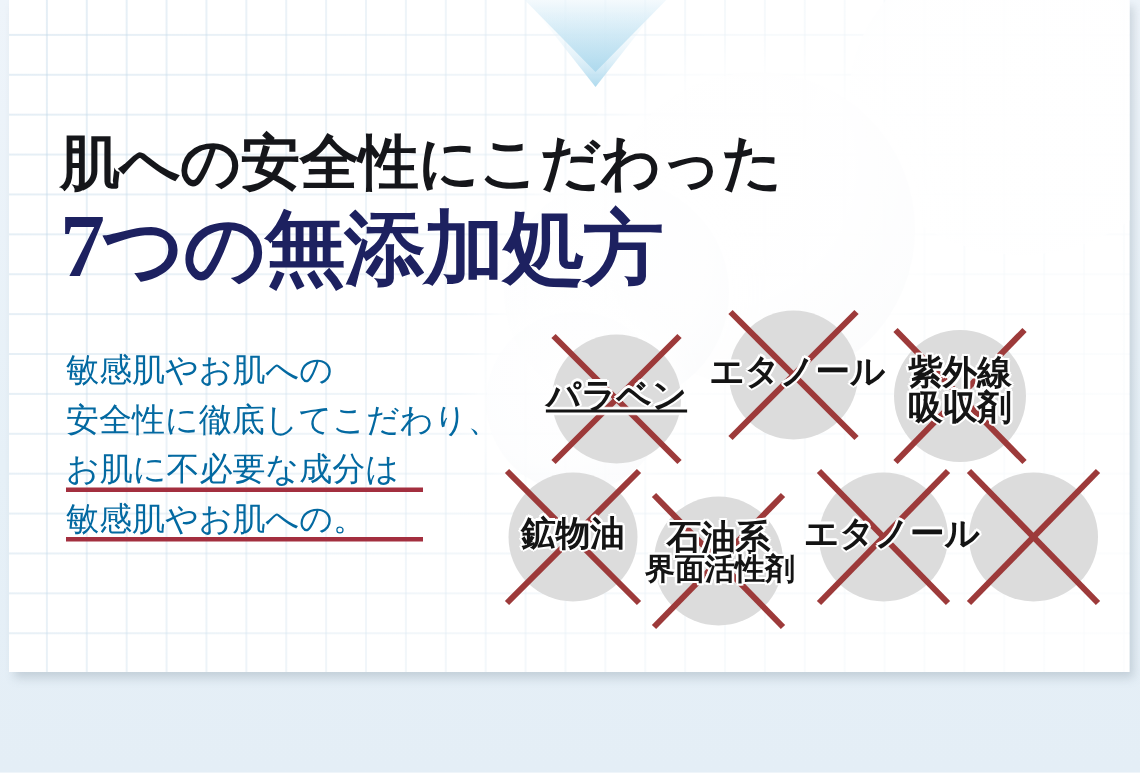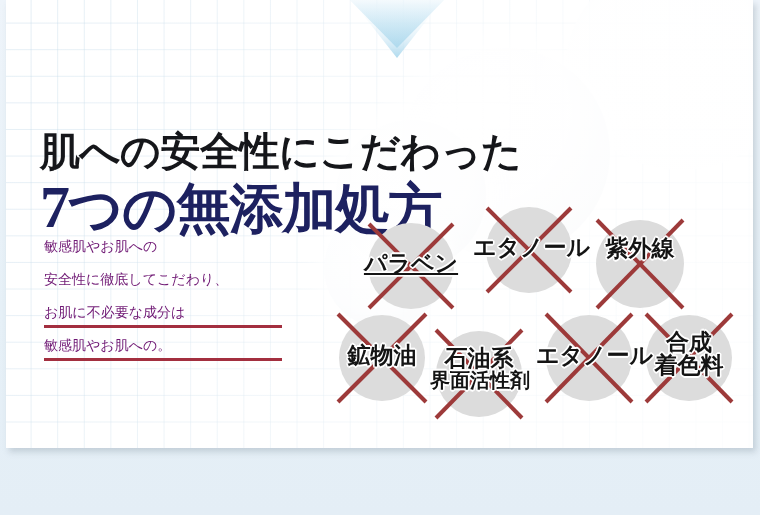--- a/index.html
+++ b/index.html
@@ -94,21 +94,20 @@
     height: 58px;
     pointer-events: none;
   }
 
   
   #headline {
     position: absolute;
     left: 34px;
     top: 88px;
     width: 520px;
-    margin-top: 43px;
   }
   #headline-line1 {
     font-family: "Liberation Serif", serif;
     font-size: 40px;
     font-weight: 700;
     letter-spacing: -0.5px;
     color: #15161a;
     line-height: 1.05;
     white-space: nowrap;
   }
@@ -129,22 +128,22 @@
 
   
   #body-copy {
     position: absolute;
     left: 38px;
     top: 230px;
     width: 262px;
   }
   .body-line {
     font-family: "Liberation Serif", serif;
-    font-size: 14px;
-    color: #701a75;
+    font-size: 22px;
+    color: #0369a1;
     line-height: 33px;
     white-space: nowrap;
     letter-spacing: 0px;
     position: relative;
     display: block;
     width: 238px;
   }
   .body-line.underlined::after {
     content: "";
     position: absolute;
@@ -267,21 +266,21 @@
         </svg>
         <div class="badge-label lbl-1line" style="margin-top:34px;"><span>エタノール</span></div>
       </div>
 
       <div class="badge" style="left:585px; top:214px; width:98px; height:100px;">
         <div class="badge-circle" style="width:88px;height:88px;"></div>
         <svg class="badge-x" width="98" height="100" viewBox="0 0 98 100">
           <line x1="6" y1="6" x2="92" y2="94" stroke="#9d3a3a" stroke-width="4"></line>
           <line x1="92" y1="6" x2="6" y2="94" stroke="#9d3a3a" stroke-width="4"></line>
         </svg>
-        <div class="badge-label lbl-2line" style="margin-top:23px;"><span>紫外線</span></div>
+        <div class="badge-label lbl-2line" style="margin-top:23px;"><span>紫外線</span><span class="l2">吸収剤</span></div>
       </div>
 
       <div class="badge" style="left:328px; top:310px; width:96px; height:96px;">
         <div class="badge-circle" style="width:86px;height:86px;"></div>
         <svg class="badge-x" width="96" height="96" viewBox="0 0 96 96">
           <line x1="4" y1="4" x2="92" y2="92" stroke="#9d3a3a" stroke-width="4"></line>
           <line x1="92" y1="4" x2="4" y2="92" stroke="#9d3a3a" stroke-width="4"></line>
         </svg>
         <div class="badge-label lbl-1line" style="margin-top:34px;"><span>鉱物油</span></div>
       </div>
@@ -303,19 +302,18 @@
         </svg>
         <div class="badge-label lbl-1line" style="margin-top:34px;"><span>エタノール</span></div>
       </div>
 
       <div class="badge" style="left:634px; top:310px; width:98px; height:96px;">
         <div class="badge-circle" style="width:86px;height:86px;"></div>
         <svg class="badge-x" width="98" height="96" viewBox="0 0 98 96">
           <line x1="6" y1="4" x2="92" y2="92" stroke="#9d3a3a" stroke-width="4"></line>
           <line x1="92" y1="4" x2="6" y2="92" stroke="#9d3a3a" stroke-width="4"></line>
         </svg>
-        <div class="badge-label lbl-2line" style="margin-top:21px;"><span>合成</span><span class="l2">着色料</span></div>
       </div>
 
     </div>
 
   </div>
 </div>
 
 </body></html>

